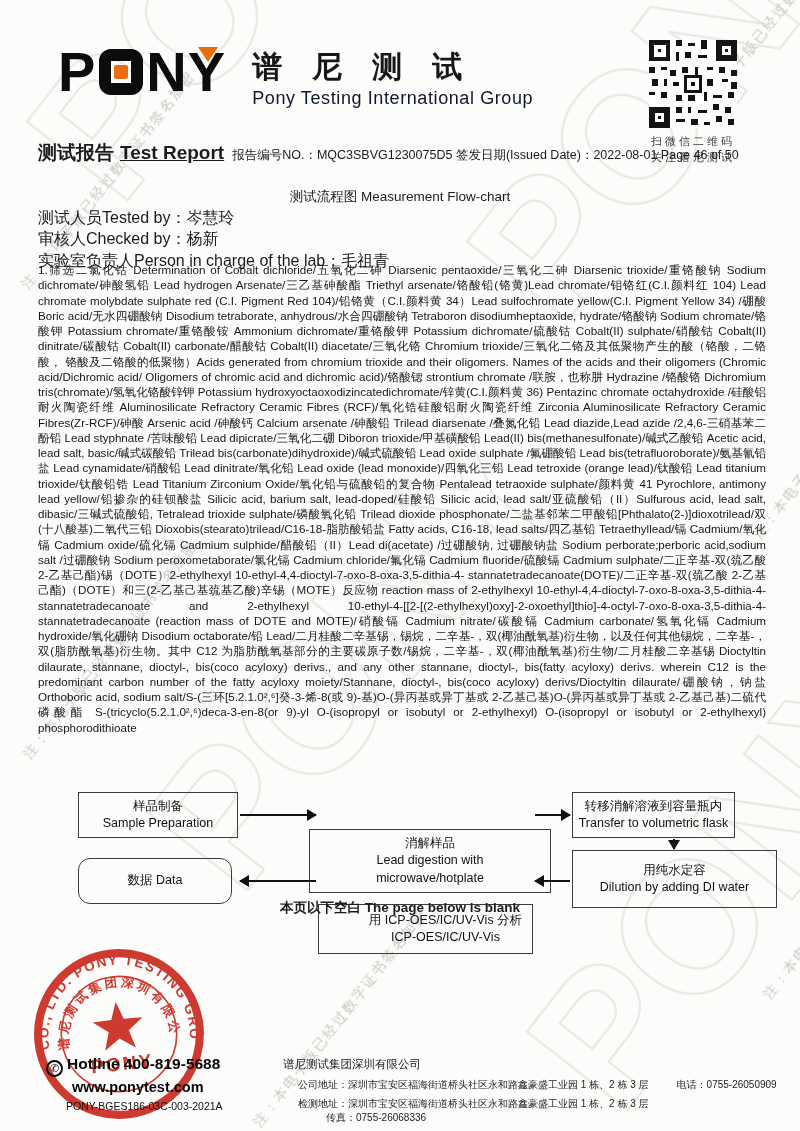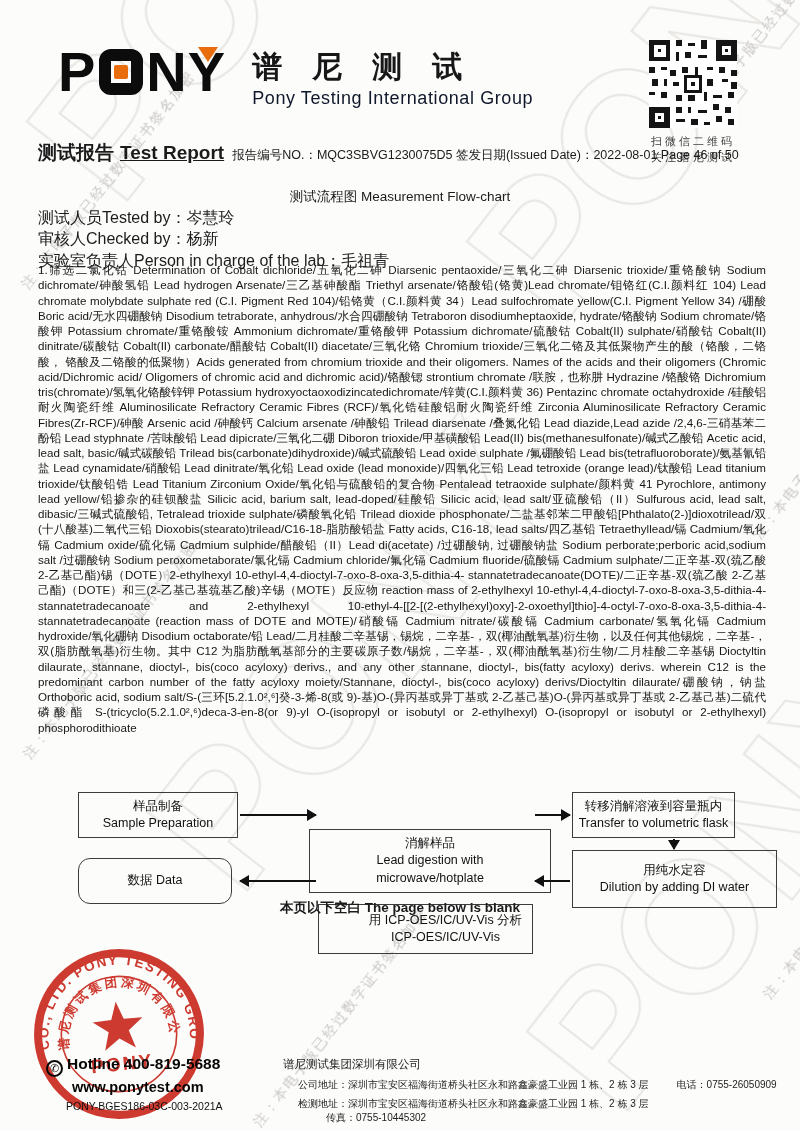--- a/index.html
+++ b/index.html
@@ -221,17 +221,17 @@
     <div class="website">www.ponytest.com</div>
     <div class="doc-code">PONY-BGES186-03C-003-2021A</div>
 
     <div class="f-company">谱尼测试集团深圳有限公司</div>
     <div class="f-addr fa1">
       <span><span>公司地址：</span><span>深圳市宝安区福海街道桥头社区永和路鑫豪盛工业园 1 栋、2 栋 3 层</span></span>
       <span class="tel"><span>电话：</span><span>0755-26050909</span></span>
     </div>
     <div class="f-addr fa2">
       <span><span>检测地址：</span><span>深圳市宝安区福海街道桥头社区永和路鑫豪盛工业园 1 栋、2 栋 3 层</span></span>
-      <span class="tel"><span>传真：</span><span>0755-10445302</span></span>
+      <span class="tel"><span>传真：</span><span>0755-26068336</span></span>
     </div>
 
   </div>
 </div>
 
 </body></html>

